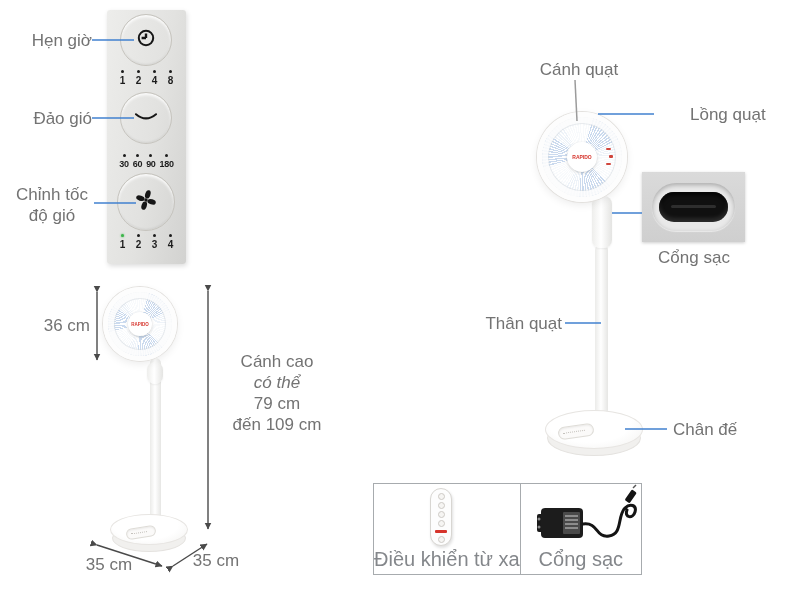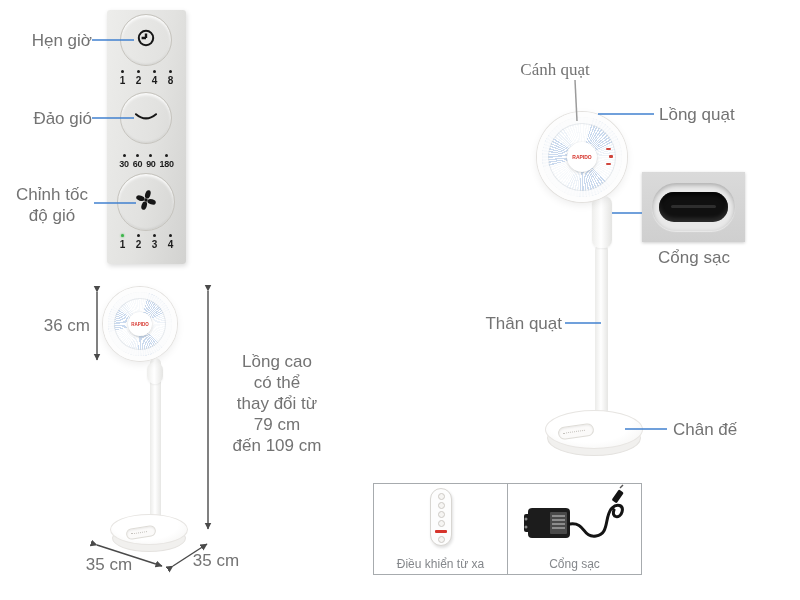--- a/index.html
+++ b/index.html
@@ -57,21 +57,21 @@
   #portInset .hole{position:absolute;left:17px;top:20px;width:69px;height:30px;border-radius:15px;
        background:#101010;box-shadow:inset 0 -3px 5px rgba(255,255,255,.14),inset 0 3px 4px rgba(0,0,0,.9);}
   #portInset .hole::after{content:'';position:absolute;left:12px;right:12px;top:13px;height:3px;
        border-radius:2px;background:#2e2e2e;}
   
   #accBox{position:absolute;left:373px;top:483px;width:269px;height:92px;border:1px solid #a7abae;
        display:flex;z-index:3;}
   .accCell{flex:1;position:relative;display:flex;flex-direction:column;align-items:center;
        justify-content:flex-end;padding-bottom:3px;}
   .accCell + .accCell{border-left:1px solid #a7abae;}
-  .accLbl{color:#84878b;font-size:12px;white-space:nowrap;margin-top:48px;}
+  .accLbl{color:#84878b;font-size:20px;white-space:nowrap;margin-top:48px;}
   #remote{position:absolute;left:56px;top:4px;width:22px;height:58px;border-radius:11px;background:#fdfdfd;
        border:1px solid #d8d6d2;box-shadow:1px 2px 3px rgba(0,0,0,.12);
        display:flex;flex-direction:column;align-items:center;padding-top:4px;gap:2px;}
   .rbtn{width:7px;height:7px;border-radius:50%;border:1px solid #cdcac5;background:#f6f5f3;flex:none;}
   .rlogo{width:12px;height:3px;border-radius:1px;background:#d6342c;flex:none;margin:1px 0;}
   svg.overlay{position:absolute;left:0;top:0;z-index:6;pointer-events:none;}
   svg .blue{stroke:#4080cf;stroke-width:1.5;}
   svg .gray{stroke:#9b9b9b;stroke-width:1.5;}
   svg .dim{stroke:#4a4a4a;stroke-width:1.4;}
 </style>
@@ -176,23 +176,22 @@
       <div class="top"></div>
     <div class="bhandle" style="left:16px;top:13px;width:30px;height:11px;transform:rotate(-9deg);"></div>
   </div>
   <div class="fanhead" style="left:103px;top:287px;width:74px;height:74px;"></div>
   <div class="hub" style="left:128px;top:312px;width:24px;height:24px;">
     <span class="hublogo" style="font-size:4.5px;">RAPIDO</span>
   </div>
 
   <div class="lbl r" style="left:30px;top:316px;width:60px;">36 cm</div>
   <div class="lbl c" style="left:217px;top:351px;width:120px;line-height:21px;">
-    <span style="display:block;">Lồng cao</span>
-    <span style="display:block;">có thể</span>
-    <span style="display:block;">thay đổi từ</span>
+    <span style="display:block;">Cánh cao</span>
+    <span style="display:block;font-style:italic;">có thể</span>
     <span style="display:block;">79 cm</span>
     <span style="display:block;">đến 109 cm</span>
   </div>
   <div class="lbl c" style="left:81px;top:555px;width:56px;">35 cm</div>
   <div class="lbl c" style="left:188px;top:551px;width:56px;">35 cm</div>
 
   <div class="collar" style="left:592px;top:196px;width:20px;height:52px;"></div>
   <div class="pole" style="left:595px;top:244px;width:13px;height:172px;"></div>
   <div class="base" style="left:545px;top:410px;width:98px;height:46px;">
     <div class="rim"></div>
@@ -205,22 +204,22 @@
   </div>
   <span class="redmark" style="left:606px;top:148px;width:5px;height:2px;"></span>
   <span class="redmark" style="left:609px;top:155px;width:4px;height:3px;"></span>
   <span class="redmark" style="left:606px;top:163px;width:5px;height:2px;"></span>
 
   <div id="portInset">
     <div class="recess"></div>
     <div class="hole"></div>
   </div>
 
-  <div class="lbl c" style="left:513px;top:60px;width:84px;font-family:Liberation Serif, serif;">Cánh quạt</div>
-  <div class="lbl" style="left:659px;top:105px;">Lồng quạt</div>
+  <div class="lbl c" style="left:537px;top:60px;width:84px;">Cánh quạt</div>
+  <div class="lbl" style="left:690px;top:105px;">Lồng quạt</div>
   <div class="lbl c" style="left:645px;top:248px;width:98px;">Cổng sạc</div>
   <div class="lbl r" style="left:478px;top:314px;width:84px;">Thân quạt</div>
   <div class="lbl" style="left:673px;top:420px;">Chân đế</div>
 
   <div id="accBox">
     <div class="accCell">
       <div id="remote">
         <span class="rbtn"></span>
           <span class="rbtn"></span>
           <span class="rbtn"></span>

